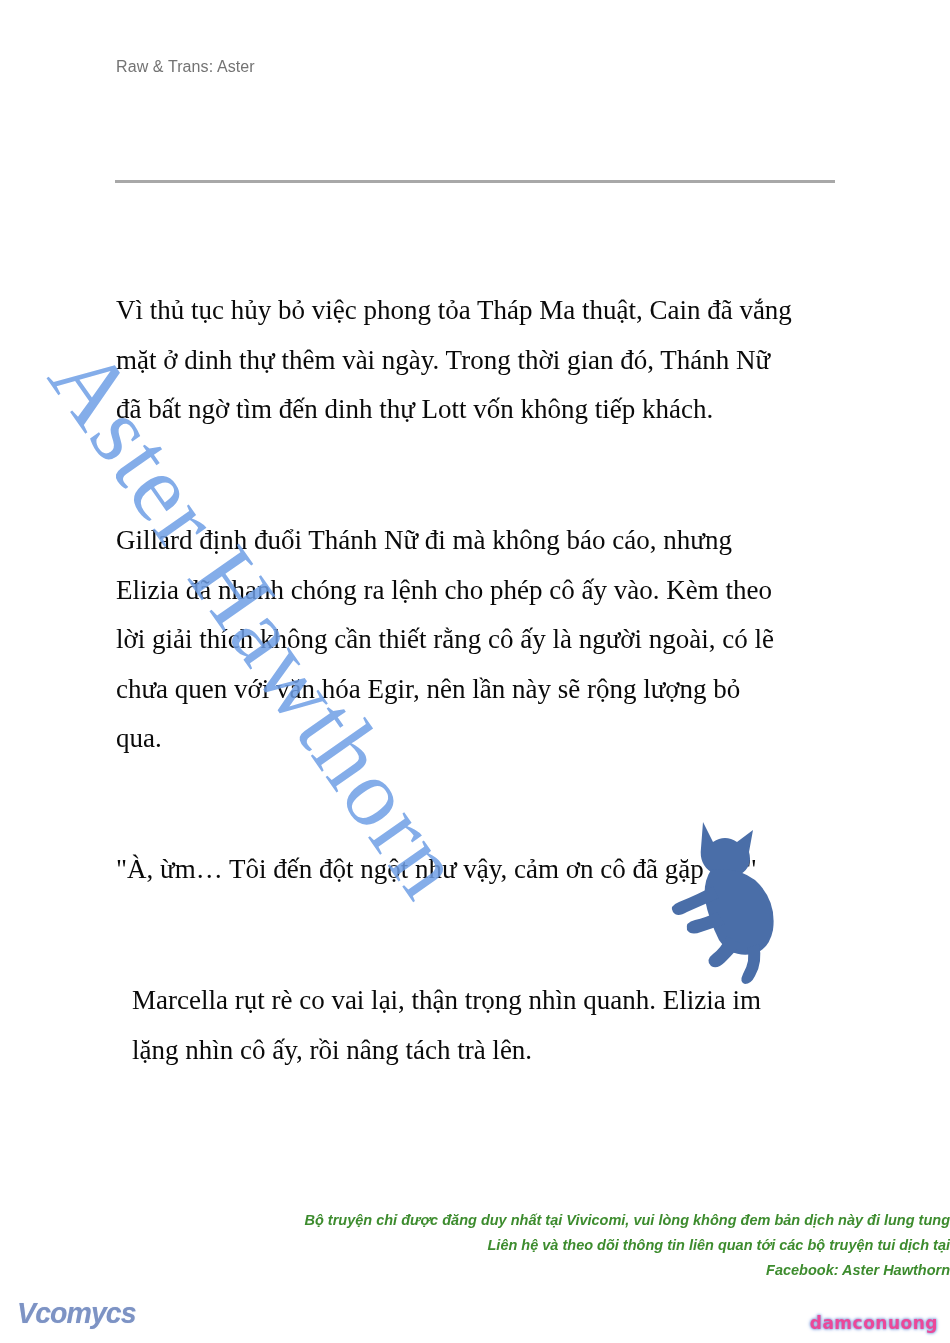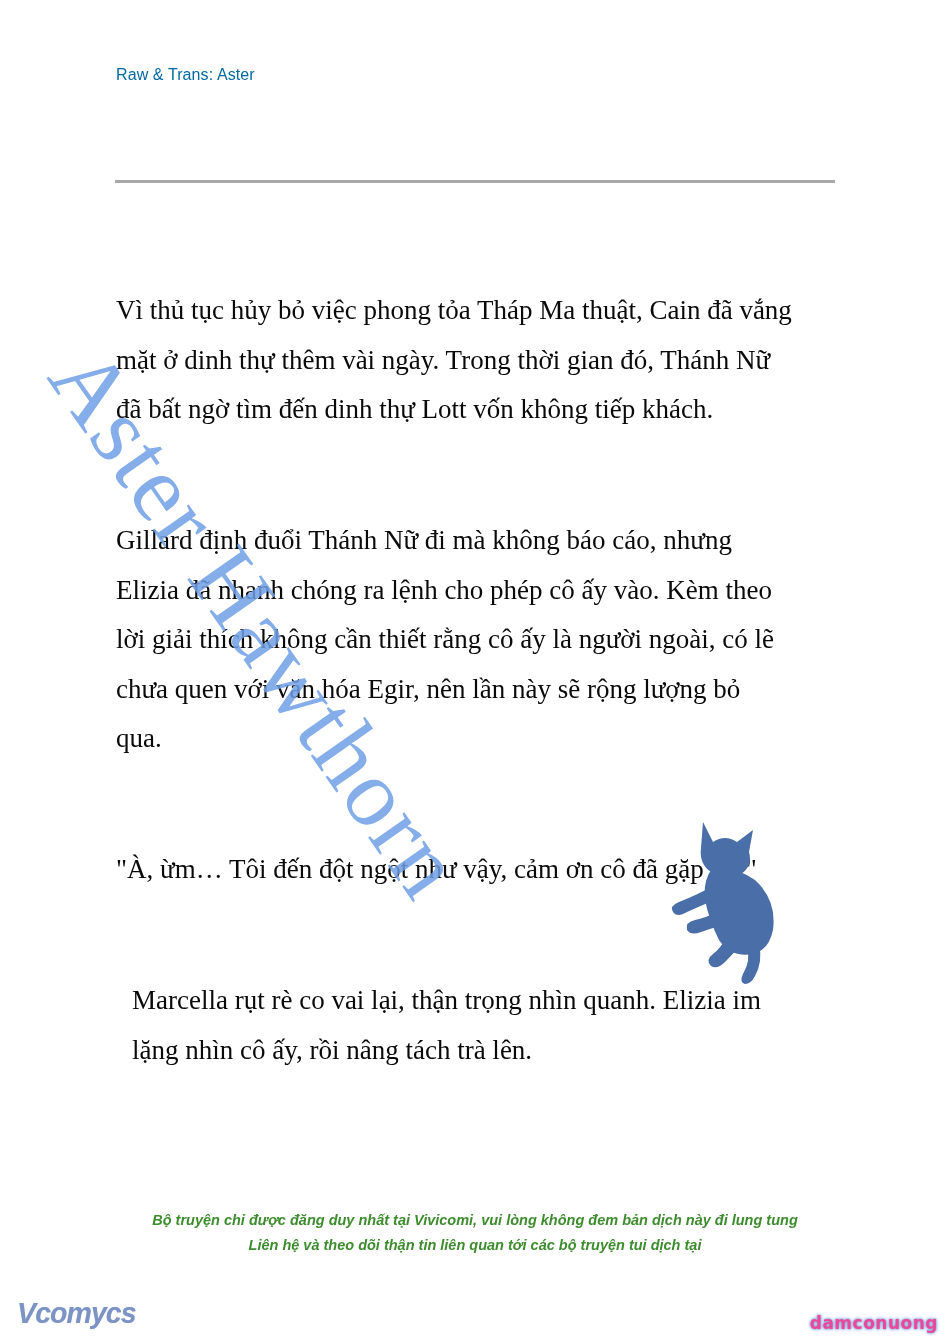--- a/index.html
+++ b/index.html
@@ -11,24 +11,24 @@
       width: 950px;
       height: 1343px;
       position: relative;
       overflow: hidden;
       font-family: "Liberation Serif", serif;
       color: #000;
     }
     .header-credit {
       position: absolute;
       left: 116px;
-      top: 66px;
+      top: 58px;
       font-family: "Liberation Sans", sans-serif;
       font-size: 16px;
-      color: #0369a1;
+      color: #737373;
       letter-spacing: 0.1px;
     }
     .header-rule {
       position: absolute;
       left: 115px;
       top: 180px;
       width: 720px;
       height: 3px;
       background: #a8a8a8;
     }
@@ -70,21 +70,21 @@
       top: 808px;
       width: 125px;
       height: 180px;
       z-index: 2;
     }
     .footer-notice {
       position: absolute;
       left: 0;
       top: 1208px;
       width: 950px;
-      text-align: center;
+      text-align: right;
       font-family: "Liberation Sans", sans-serif;
       font-style: italic;
       font-weight: bold;
       font-size: 14.5px;
       line-height: 25px;
       color: #3d8c2e;
     }
     .footer-notice div { margin: 0; }
     .logo-left {
       position: absolute;
@@ -151,17 +151,18 @@
     <path d="M62 104 Q50 110 40 112 Q30 114 32 122 Q36 128 46 124 Q58 120 70 116 Z"></path>
 
     <path d="M72 128 Q66 140 58 146 Q50 152 56 158 Q62 162 70 154 Q80 144 86 136 Z"></path>
 
     <path d="M104 136 Q108 154 100 168 Q96 176 90 176 Q84 174 88 166 Q96 152 92 140 Z"></path>
   </g>
 </svg>
 
 <div class="footer-notice">
   <div>Bộ truyện chỉ được đăng duy nhất tại Vivicomi, vui lòng không đem bản dịch này đi lung tung</div>
-  <div>Liên hệ và theo dõi thận tin liên quan tới các bộ truyện tui dịch tại</div>
+  <div>Liên hệ và theo dõi thông tin liên quan tới các bộ truyện tui dịch tại</div>
+  <div>Facebook: Aster Hawthorn</div>
 </div>
 
 <div class="logo-left">Vcomycs</div>
 <div class="logo-right">damconuong</div>
 
 </body></html>

